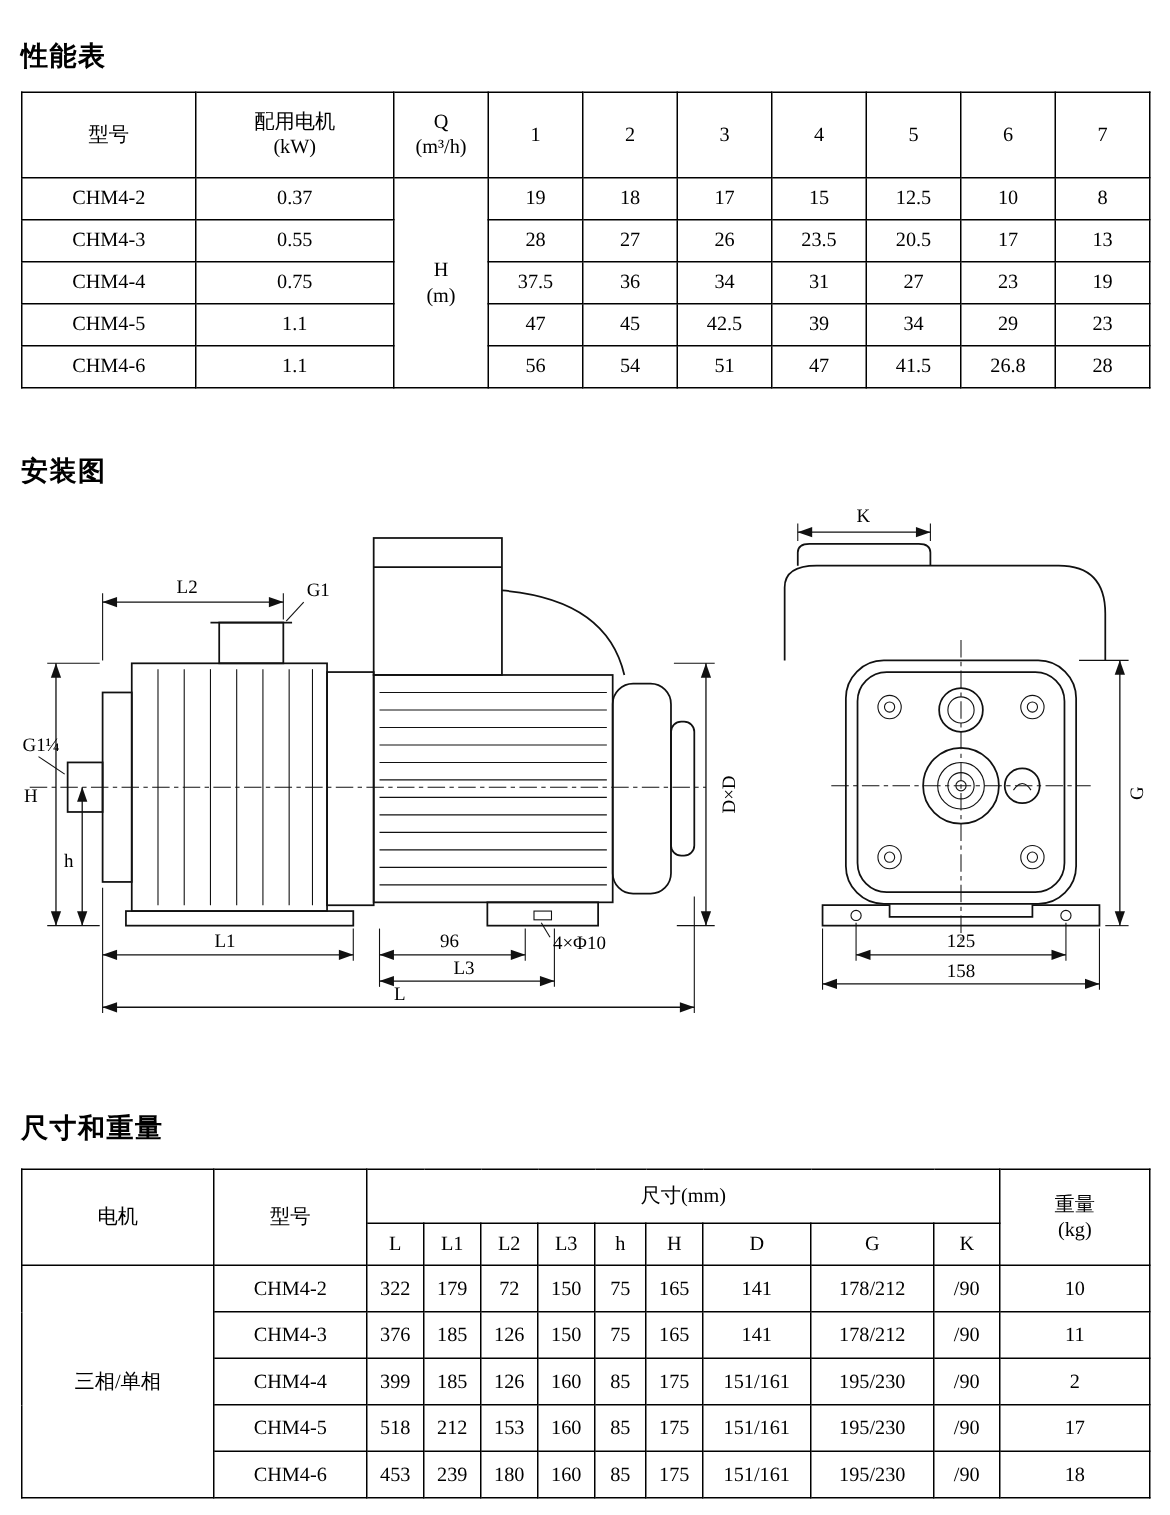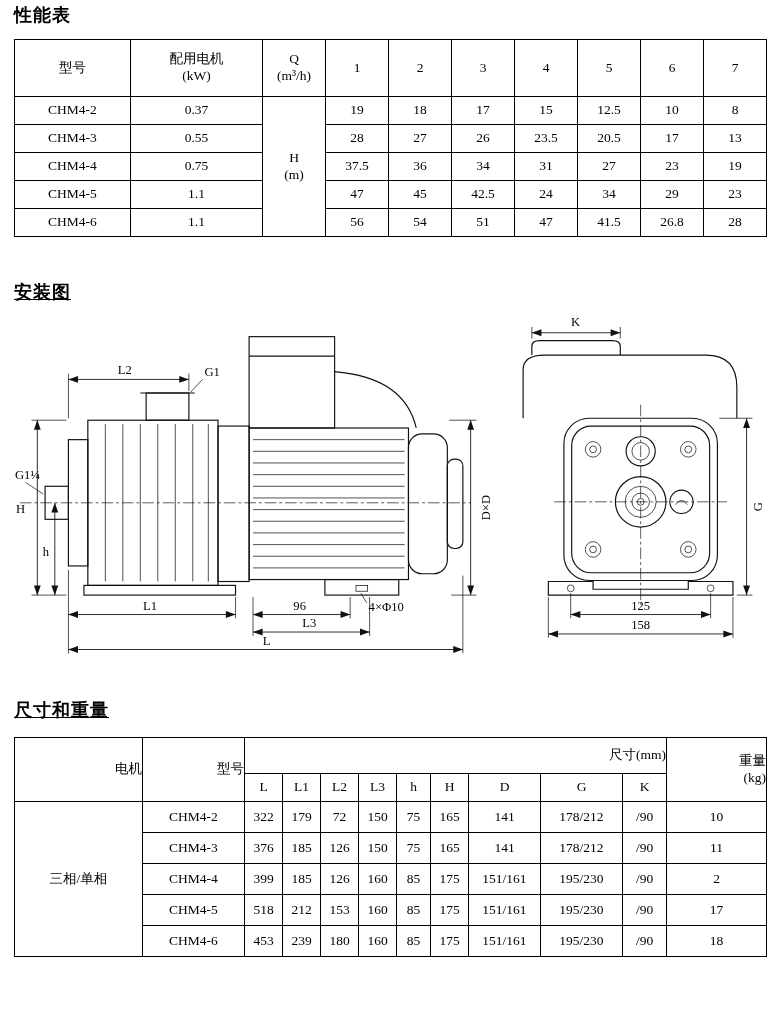--- a/index.html
+++ b/index.html
@@ -1,32 +1,32 @@
 <!DOCTYPE html>
 <html><head>
 <meta charset="utf-8">
 <style>
   * { margin:0; padding:0; box-sizing:border-box; }
   html,body { background:#fff; }
   body { width:780px; height:1010px; color:#000;
          font-family:"Liberation Serif","DejaVu Serif",serif; }
-  .page { width:780px; height:1010px; padding:2px 14px; overflow:hidden; }
+  .page { width:780px; height:1010px; padding:24px 14px; overflow:hidden; }
 
   .section-title { font-family:"Liberation Sans","DejaVu Sans",sans-serif;
                    font-weight:700; font-size:18px; line-height:22px; letter-spacing:1px; }
   .t1 { margin:2px 0 13px; }
-  .t2 { margin:44px 0 8px;text-decoration:underline; }
-  .t3 { margin:18px 0 16px;text-decoration:underline; }
+  .t2 { margin:44px 0 8px; }
+  .t3 { margin:38px 0 16px; }
 
   table.tbl { border-collapse:collapse; width:752px; table-layout:fixed; }
   .tbl th, .tbl td { border:1px solid #000; text-align:center; vertical-align:middle;
                      font-weight:normal; font-size:13.5px; padding:0; line-height:1.25; }
   .perf thead th { height:57px; }
   .perf tbody td { height:28px; }
-  .dim thead tr.r1 th { height:36px;text-align:right; }
+  .dim thead tr.r1 th { height:36px; }
   .dim thead tr.r2 th { height:28px; }
   .dim tbody td { height:31px; }
 
   .diagram { margin-top:0; }
   .diagram svg { display:block; }
   .ol   { fill:none; stroke:#111; stroke-width:1.2; }
   .thin { fill:none; stroke:#111; stroke-width:0.75; }
   .dimln{ fill:none; stroke:#111; stroke-width:0.9; }
   .cl   { fill:none; stroke:#111; stroke-width:0.7; stroke-dasharray:12 3 3 3; }
   .lbl text { font-family:"Liberation Serif","DejaVu Serif",serif; font-size:13px; fill:#000; }
@@ -108,21 +108,21 @@
         <td>27</td>
         <td>23</td>
         <td>19</td>
       </tr>
       <tr>
         <td>CHM4-5</td>
         <td>1.1</td>
         <td>47</td>
         <td>45</td>
         <td>42.5</td>
-        <td>24</td>
+        <td>39</td>
         <td>34</td>
         <td>29</td>
         <td>23</td>
       </tr>
       <tr>
         <td>CHM4-6</td>
         <td>1.1</td>
         <td>56</td>
         <td>54</td>
         <td>51</td>

